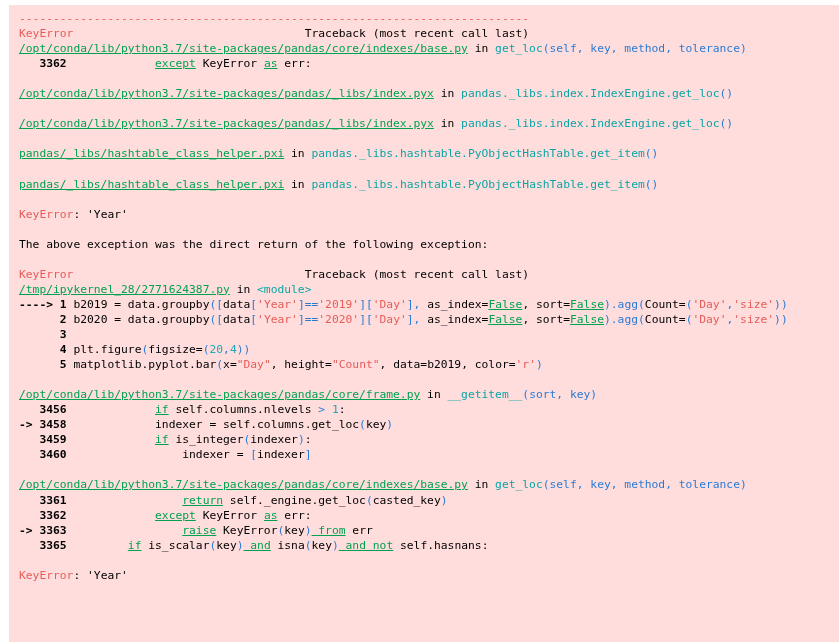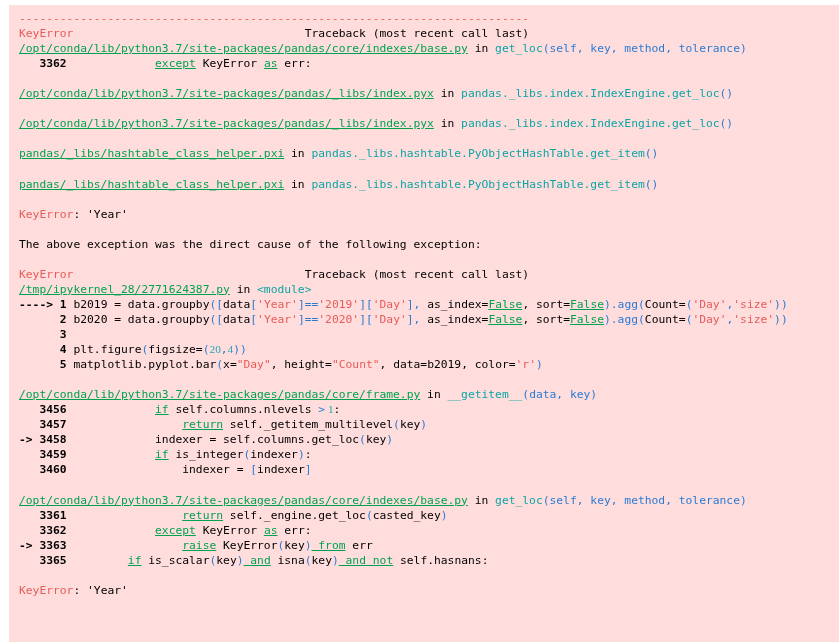--- a/index.html
+++ b/index.html
@@ -37,21 +37,21 @@
   }
   .line.blank { color: transparent; }
 
   
   .c-red      { color: #e75c58; }       
   .c-str      { color: #e75c58; margin-top: 24px; }       
   .c-green    { color: #00a250; text-decoration: underline; }
   .c-lineno   { color: #000000; font-weight: bold; }
   .c-teal     { color: #0ca5a5; text-align: center; }       
   .c-blue     { color: #2a7bd4; }       
-  .c-num      { color: #22a6b3; font-family: Liberation Serif, serif; }       
+  .c-num      { color: #22a6b3; }       
   .c-plain    { color: #000000; }
   .c-dash     { color: #e75c58; }
   .c-arrow    { color: #000000; font-weight: bold; }
 </style>
 </head>
 <body>
 
 <div id="traceback-output">
   <div class="tb-inner">
 
@@ -80,45 +80,44 @@
     <div class="line blank">&nbsp;</div>
 
     <div class="line"><span class="c-green">pandas/_libs/hashtable_class_helper.pxi</span><span class="c-plain"> in </span><span class="c-teal">pandas._libs.hashtable.PyObjectHashTable.get_item</span><span class="c-blue">()</span></div>
 
     <div class="line blank">&nbsp;</div>
 
     <div class="line"><span class="c-red">KeyError</span><span class="c-plain">: 'Year'</span></div>
 
     <div class="line blank">&nbsp;</div>
 
-    <div class="line"><span class="c-plain">The above exception was the direct cause of the following exception:</span></div>
+    <div class="line"><span class="c-plain">The above exception was the direct return of the following exception:</span></div>
 
     <div class="line blank">&nbsp;</div>
 
     <div class="line"><span class="c-red">KeyError</span><span class="c-plain">                                  </span><span class="c-plain">Traceback (most recent call last)</span></div>
 
     <div class="line"><span class="c-green">/tmp/ipykernel_28/2771624387.py</span><span class="c-plain"> in </span><span class="c-teal">&lt;module&gt;</span></div>
 
     <div class="line"><span class="c-arrow">----&gt; </span><span class="c-lineno">1</span><span class="c-plain"> b2019 = data.groupby</span><span class="c-blue">([</span><span class="c-plain">data</span><span class="c-blue">[</span><span class="c-str">'Year'</span><span class="c-blue">]==</span><span class="c-str">'2019'</span><span class="c-blue">][</span><span class="c-str">'Day'</span><span class="c-blue">],</span><span class="c-plain"> as_index=</span><span class="c-green">False</span><span class="c-plain">, sort=</span><span class="c-green">False</span><span class="c-blue">).agg</span><span class="c-blue">(</span><span class="c-plain">Count=</span><span class="c-blue">(</span><span class="c-str">'Day'</span><span class="c-blue">,</span><span class="c-str">'size'</span><span class="c-blue">))</span></div>
 
     <div class="line"><span class="c-plain">      </span><span class="c-lineno">2</span><span class="c-plain"> b2020 = data.groupby</span><span class="c-blue">([</span><span class="c-plain">data</span><span class="c-blue">[</span><span class="c-str">'Year'</span><span class="c-blue">]==</span><span class="c-str">'2020'</span><span class="c-blue">][</span><span class="c-str">'Day'</span><span class="c-blue">],</span><span class="c-plain"> as_index=</span><span class="c-green">False</span><span class="c-plain">, sort=</span><span class="c-green">False</span><span class="c-blue">).agg</span><span class="c-blue">(</span><span class="c-plain">Count=</span><span class="c-blue">(</span><span class="c-str">'Day'</span><span class="c-blue">,</span><span class="c-str">'size'</span><span class="c-blue">))</span></div>
 
     <div class="line"><span class="c-plain">      </span><span class="c-lineno">3</span></div>
 
     <div class="line"><span class="c-plain">      </span><span class="c-lineno">4</span><span class="c-plain"> plt.figure</span><span class="c-blue">(</span><span class="c-plain">figsize=</span><span class="c-blue">(</span><span class="c-num">20</span><span class="c-blue">,</span><span class="c-num">4</span><span class="c-blue">))</span></div>
 
     <div class="line"><span class="c-plain">      </span><span class="c-lineno">5</span><span class="c-plain"> matplotlib.pyplot.bar</span><span class="c-blue">(</span><span class="c-plain">x=</span><span class="c-str">"Day"</span><span class="c-plain">, height=</span><span class="c-str">"Count"</span><span class="c-plain">, data=b2019, color=</span><span class="c-str">'r'</span><span class="c-blue">)</span></div>
 
     <div class="line blank">&nbsp;</div>
 
-    <div class="line"><span class="c-green">/opt/conda/lib/python3.7/site-packages/pandas/core/frame.py</span><span class="c-plain"> in </span><span class="c-teal">__getitem__</span><span class="c-blue">(data, key)</span></div>
+    <div class="line"><span class="c-green">/opt/conda/lib/python3.7/site-packages/pandas/core/frame.py</span><span class="c-plain"> in </span><span class="c-teal">__getitem__</span><span class="c-blue">(sort, key)</span></div>
 
     <div class="line"><span class="c-plain">   </span><span class="c-lineno">3456</span><span class="c-plain">             </span><span class="c-green">if</span><span class="c-plain"> self.columns.nlevels </span><span class="c-blue">&gt;</span><span class="c-num"> 1</span><span class="c-plain">:</span></div>
 
-    <div class="line"><span class="c-plain">   </span><span class="c-lineno">3457</span><span class="c-plain">                 </span><span class="c-green">return</span><span class="c-plain"> self._getitem_multilevel</span><span class="c-blue">(</span><span class="c-plain">key</span><span class="c-blue">)</span></div>
 
     <div class="line"><span class="c-arrow">-&gt; </span><span class="c-lineno">3458</span><span class="c-plain">             </span><span class="c-plain">indexer = self.columns.get_loc</span><span class="c-blue">(</span><span class="c-plain">key</span><span class="c-blue">)</span></div>
 
     <div class="line"><span class="c-plain">   </span><span class="c-lineno">3459</span><span class="c-plain">             </span><span class="c-green">if</span><span class="c-plain"> is_integer</span><span class="c-blue">(</span><span class="c-plain">indexer</span><span class="c-blue">)</span><span class="c-plain">:</span></div>
 
     <div class="line"><span class="c-plain">   </span><span class="c-lineno">3460</span><span class="c-plain">                 </span><span class="c-plain">indexer = </span><span class="c-blue">[</span><span class="c-plain">indexer</span><span class="c-blue">]</span></div>
 
     <div class="line blank">&nbsp;</div>
 
     <div class="line"><span class="c-green">/opt/conda/lib/python3.7/site-packages/pandas/core/indexes/base.py</span><span class="c-plain"> in </span><span class="c-teal">get_loc</span><span class="c-blue">(self, key, method, tolerance)</span></div>

